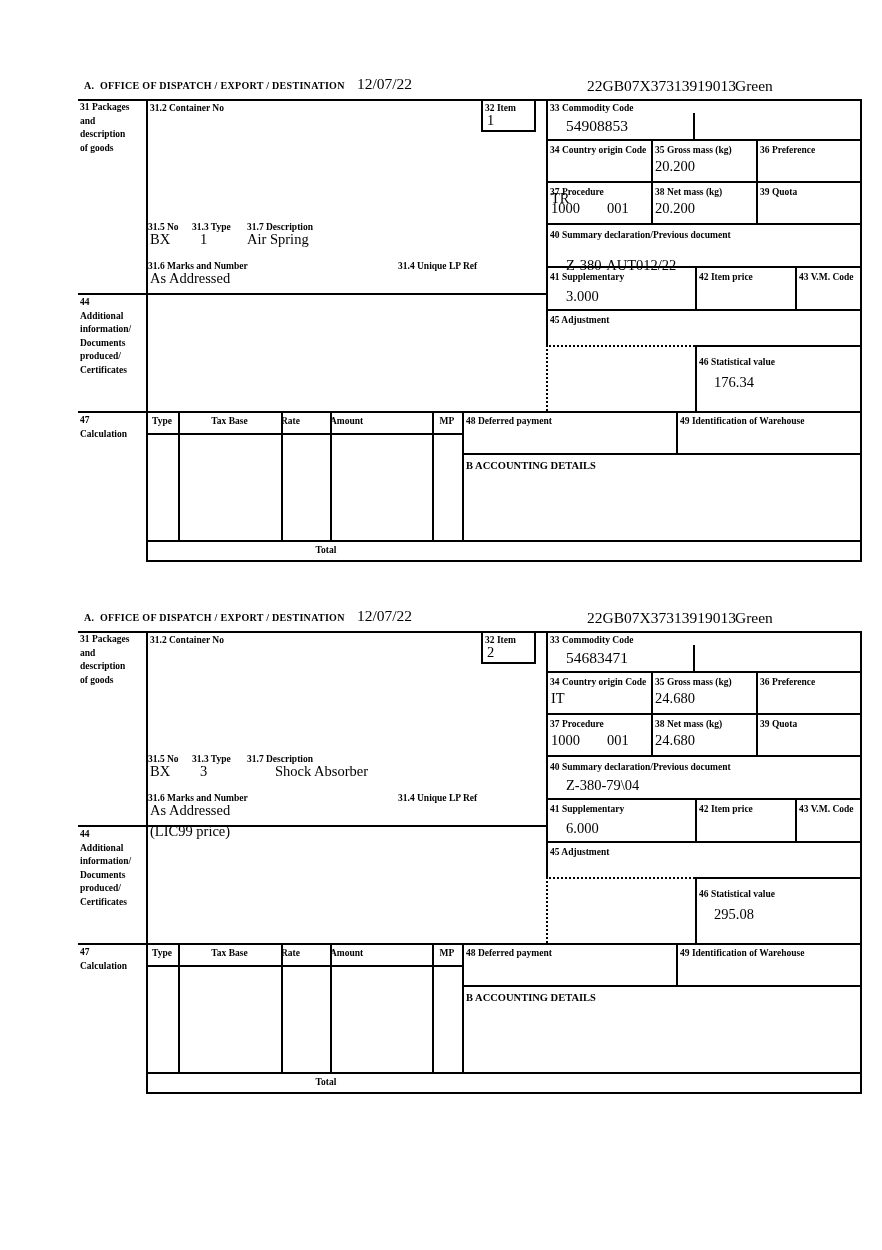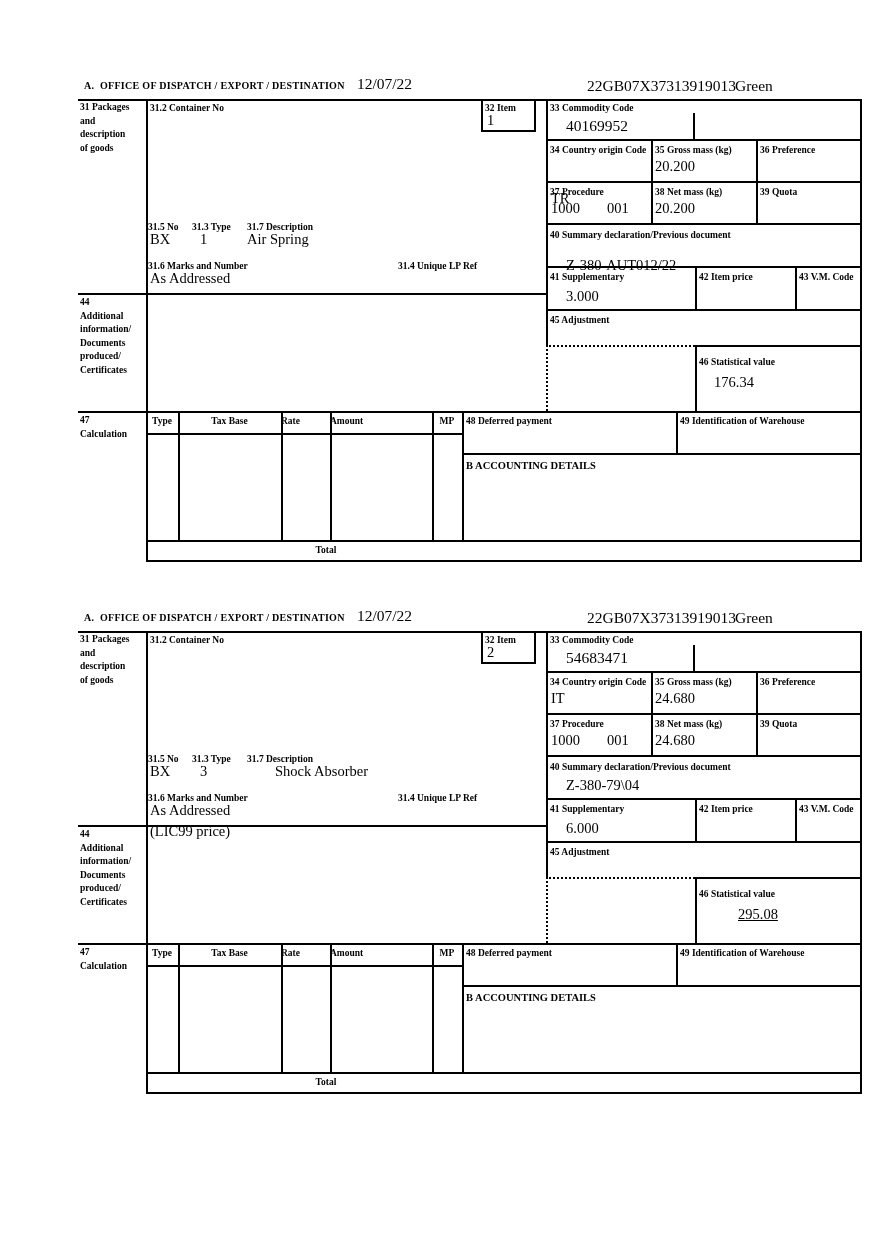--- a/index.html
+++ b/index.html
@@ -69,21 +69,21 @@
 
     <div class="lbl" style="left:80px;top:101px;width:60px;">31 Packages
 and
 description
 of goods</div>
     <div class="lbl" style="left:150px;top:102px;">31.2 Container No</div>
     <div class="lbl" style="left:485px;top:102px;">32 Item</div>
     <div class="val" style="left:487px;top:112px;">1</div>
 
     <div class="lbl" style="left:550px;top:102px;">33 Commodity Code</div>
-    <div class="val big" style="left:566px;top:118px;">40169952</div>
+    <div class="val big" style="left:566px;top:118px;">54908853</div>
     <div class="lbl" style="left:550px;top:144px;">34 Country origin Code</div>
     <div class="val" style="left:551px;top:158px;margin-top:32px;">TR</div>
     <div class="lbl" style="left:655px;top:144px;">35 Gross mass (kg)</div>
     <div class="val" style="left:655px;top:158px;">20.200</div>
     <div class="lbl" style="left:760px;top:144px;">36 Preference</div>
     <div class="lbl" style="left:550px;top:186px;">37 Procedure</div>
     <div class="val" style="left:551px;top:200px;">1000</div>
     <div class="val" style="left:607px;top:200px;">001</div>
     <div class="lbl" style="left:655px;top:186px;">38 Net mass (kg)</div>
     <div class="val" style="left:655px;top:200px;">20.200</div>
@@ -218,21 +218,21 @@
 
     <div class="lbl" style="left:80px;top:296px;width:64px;">44
 Additional
 information/
 Documents
 produced/
 Certificates</div>
     <div class="val" style="left:150px;top:291px;">(LIC99 price)</div>
     <div class="lbl" style="left:550px;top:314px;">45 Adjustment</div>
     <div class="lbl" style="left:699px;top:356px;">46 Statistical value</div>
-    <div class="val" style="left:738px;top:374px;text-decoration:underline;">295.08</div>
+    <div class="val" style="left:714px;top:374px;">295.08</div>
 
     <div class="lbl" style="left:80px;top:414px;width:66px;">47
 Calculation</div>
     <div class="lbl ctr" style="left:146px;top:415px;width:32px;">Type</div>
     <div class="lbl ctr" style="left:178px;top:415px;width:103px;">Tax Base</div>
     <div class="lbl rgt" style="left:281px;top:415px;width:45px;">Rate</div>
     <div class="lbl rgt" style="left:330px;top:415px;width:90px;">Amount</div>
     <div class="lbl ctr" style="left:432px;top:415px;width:30px;">MP</div>
     <div class="lbl ctr" style="left:146px;top:544px;width:360px;">Total</div>
 

